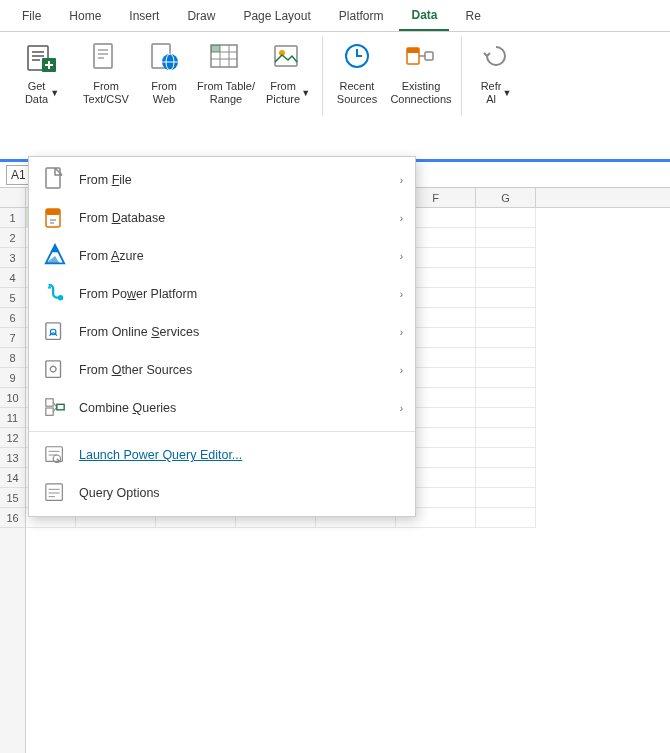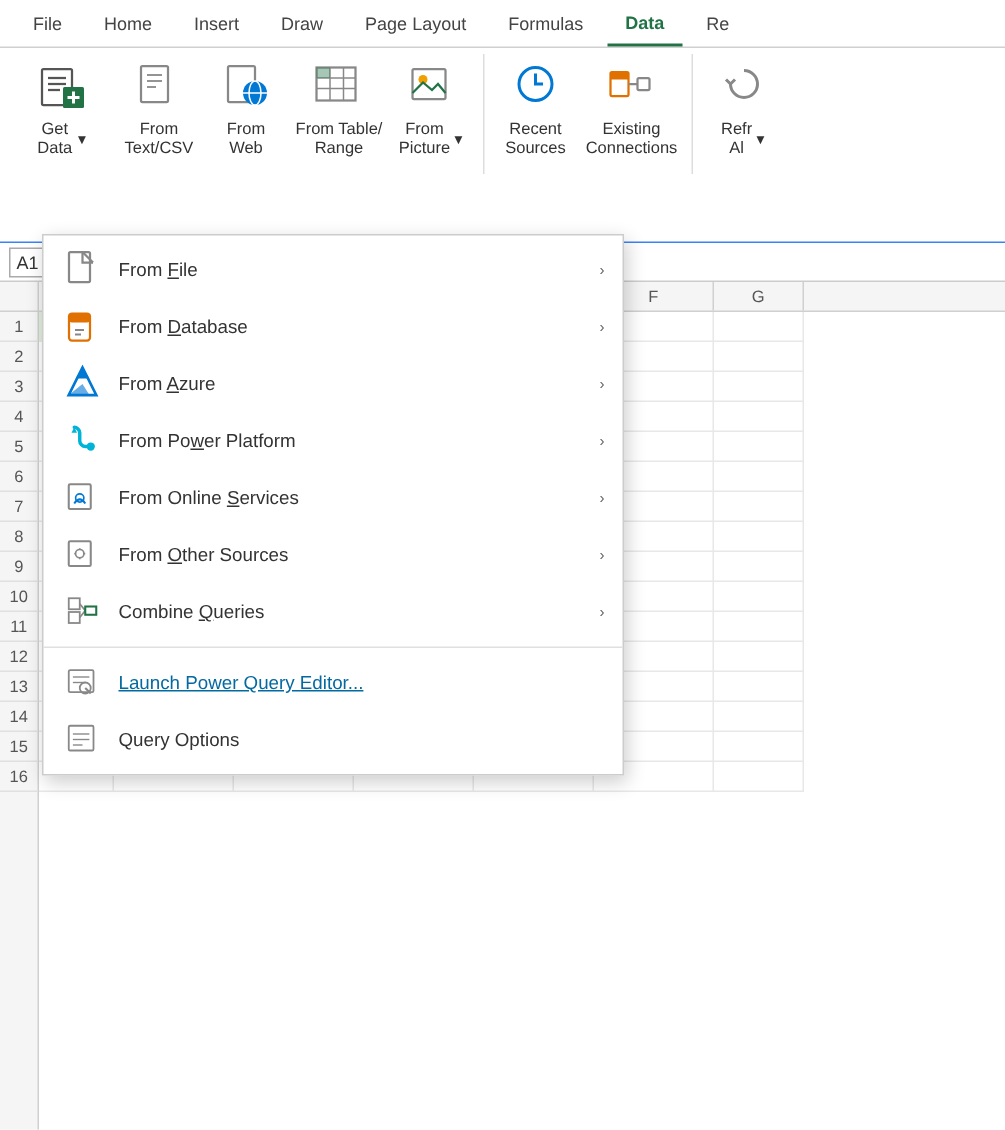--- a/index.html
+++ b/index.html
@@ -9,21 +9,21 @@
       background: #f0f0f0;
       width: 670px;
       height: 753px;
       overflow: hidden;
       position: relative;
     }
 
     
     .ribbon {
       background: #fff;
-      border-bottom: 1px solid #3b82f6;
+      border-bottom: 3px solid #3b82f6;
       height: 130px;
       position: relative;
     }
 
     
     .tab-bar {
       display: flex;
       align-items: center;
       height: 32px;
       background: #fff;
@@ -238,21 +238,21 @@
   </style>
 </head>
 <body>
 
 <div class="tab-bar">
   <div class="tab">File</div>
   <div class="tab">Home</div>
   <div class="tab">Insert</div>
   <div class="tab">Draw</div>
   <div class="tab">Page Layout</div>
-  <div class="tab">Formulas</div>
+  <div class="tab">Platform</div>
   <div class="tab active">Data</div>
   <div class="tab">Re</div>
 </div>
 
 <div class="ribbon">
   <div class="ribbon-content">
 
     <div class="ribbon-btn large-btn" style="width:68px;">
       <div class="ribbon-icon">
         <svg width="36" height="36" viewBox="0 0 36 36">

